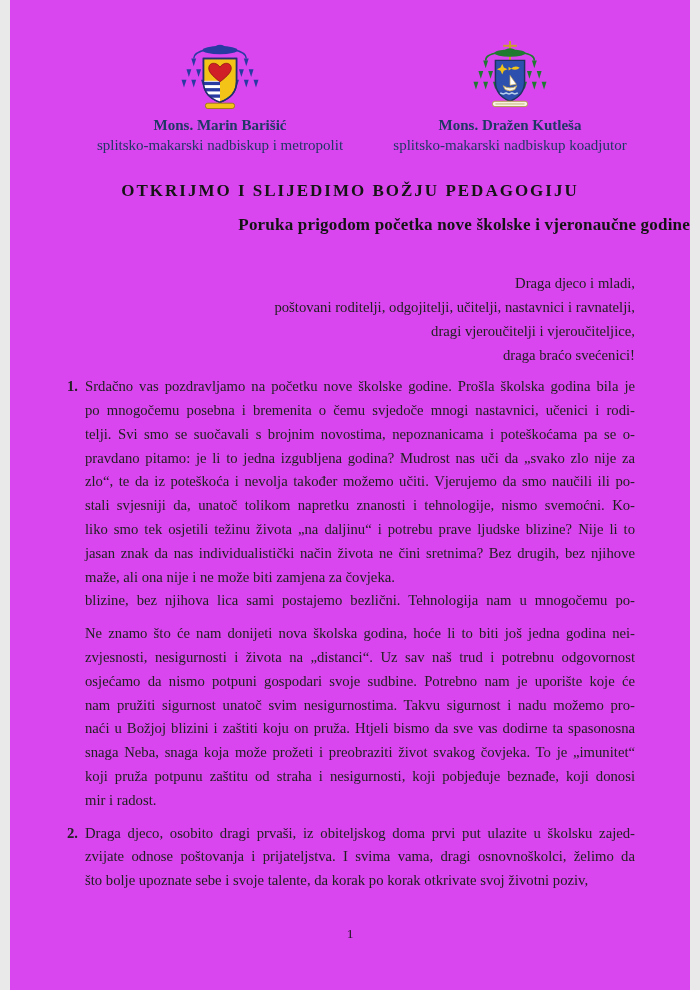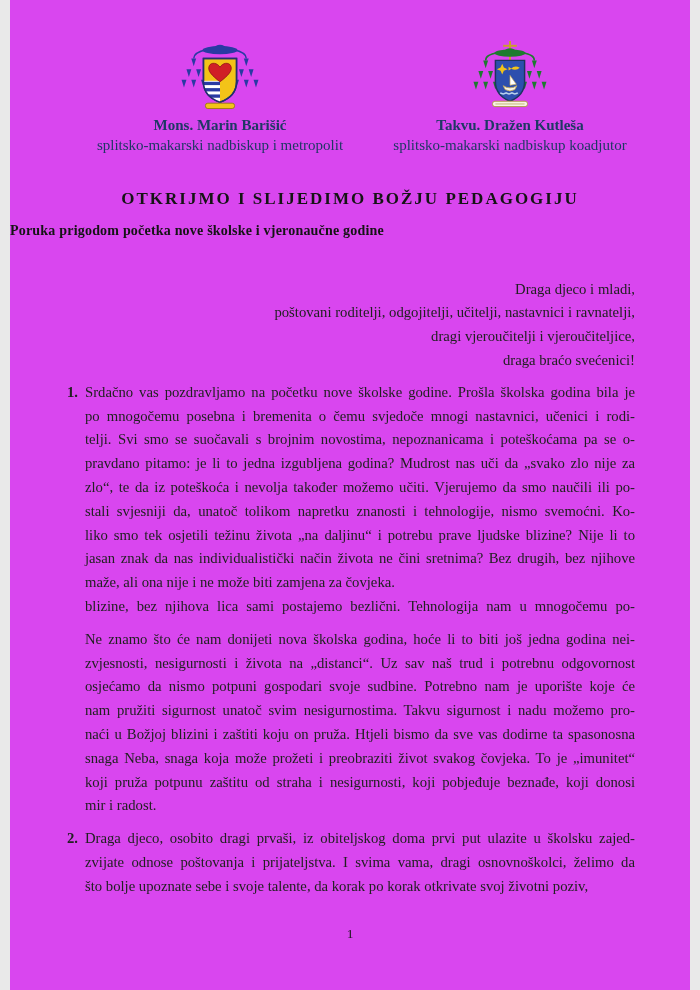--- a/index.html
+++ b/index.html
@@ -22,28 +22,28 @@
   .prelate-name{
     margin-top:6px;
     font-size:15px;font-weight:bold;color:#1f3864;line-height:19px;
   }
   .prelate-role{
     margin-top:2px;
     font-size:15px;color:#1f3864;line-height:16px;
   }
   
   .doc-title{
-    margin-top:36px;
+    margin-top:28px;
     text-align:center;
     font-size:17px;font-weight:bold;color:#141414;
     letter-spacing:2px;line-height:20px;
   }
   .doc-subtitle{
-    text-align:left;
-    font-size:14px;font-weight:bold;color:#141414;
+    text-align:right;
+    font-size:17px;font-weight:bold;color:#141414;
     line-height:19px;letter-spacing:0.2px;
   }
   
   .body-text{
     margin:38px 55px 0 57px; 
     font-size:14.7px;line-height:23.8px;
   }
   .sal-line{text-align:right;}
   .paragraphs{margin-top:8px;}
   .para{display:flex;margin-top:7px;}
@@ -153,21 +153,21 @@
         <path d="M49,31.5 Q53,27.5 58,30.5 Q54.5,34 49,31.5 Z" fill="#f3c318"></path>
         <polygon points="49.5,31.5 46.5,29.5 46.5,33.5" fill="#f3c318"></polygon>
 
         <path d="M41,49 Q48,53.5 55,49 L53,53 Q48,56 43,53 Z" fill="#f5f2e6" stroke="#caa94f" stroke-width="0.8"></path>
         <polygon points="48,38.5 48,48.5 54.5,47.5" fill="#ffffff" stroke="#caa94f" stroke-width="0.7"></polygon>
         <path d="M38,56.5 q3 2 6 0 q3 2 6 0 q3 2 6 0" fill="none" stroke="#bcd3ee" stroke-width="1.6"></path>
 
         <rect x="30" y="65" width="36" height="5.5" rx="2.5" fill="#f7f3e2" stroke="#b09a4a" stroke-width="1"></rect>
         <line x1="33" y1="67.8" x2="63" y2="67.8" stroke="#b09a4a" stroke-width="0.7"></line>
       </svg>
-      <div class="prelate-name">Takvu. Dražen Kutleša</div>
+      <div class="prelate-name">Mons. Dražen Kutleša</div>
       <div class="prelate-role">splitsko-makarski nadbiskup koadjutor</div>
     </div>
 
   </div>
 
   <h1 class="doc-title" style="margin-bottom:0;">OTKRIJMO I SLIJEDIMO BOŽJU PEDAGOGIJU</h1>
   <h2 class="doc-subtitle" style="margin-bottom:0;">Poruka prigodom početka nove školske i vjeronaučne godine</h2>
 
   <div class="body-text">
     <div id="salutation">

